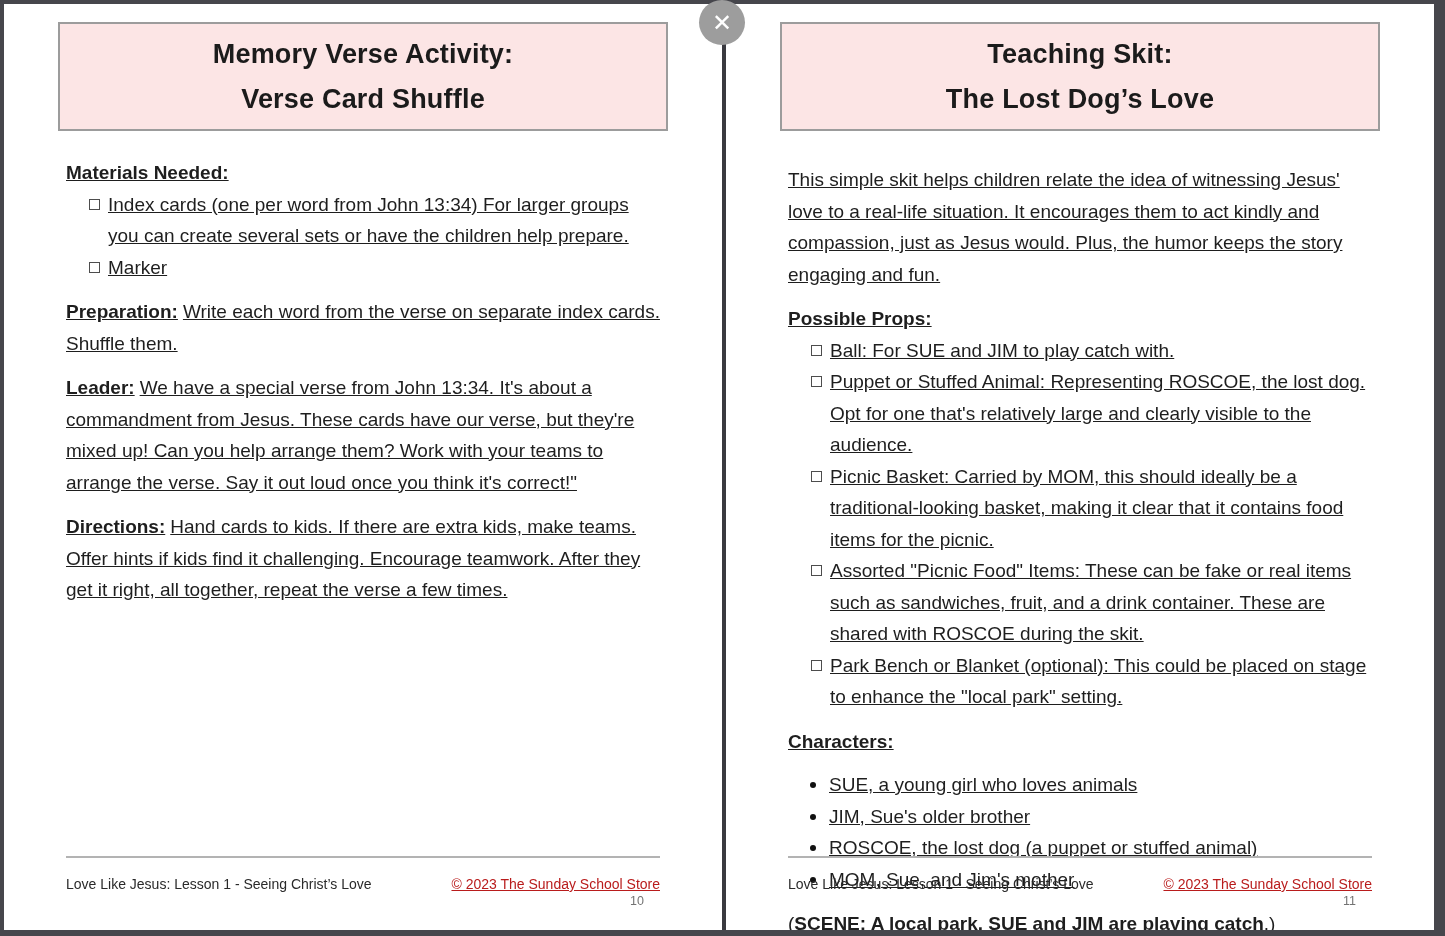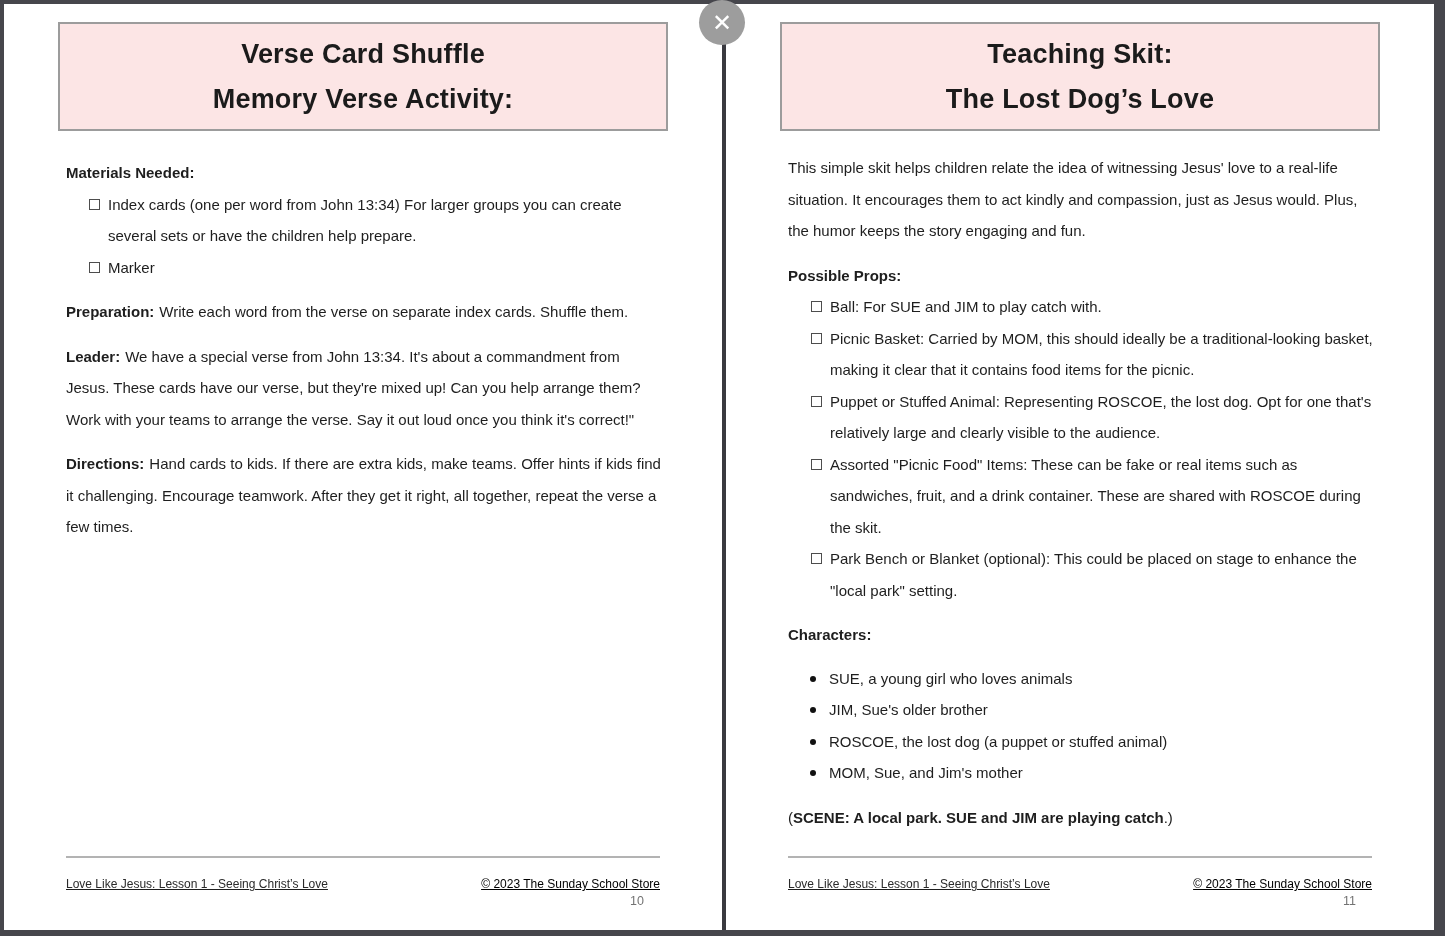--- a/index.html
+++ b/index.html
@@ -35,63 +35,63 @@
   .title-box {
     margin:18px 54px 0; height:109px;
     background:#fce5e5; border:2px solid #9c9c9c;
     display:flex; flex-direction:column; align-items:center; justify-content:center;
     text-align:center;
   }
   .title-line {
     font-size:27px; font-weight:600; line-height:45px; color:#1b1b1b;
     letter-spacing:0.2px;
   }
-  .content { padding:0 60px 0 62px; font-size:15px; line-height:31.5px; }
+  .content { padding:0 60px 0 62px; font-size:19px; line-height:31.5px;text-decoration:underline; }
   .b { font-weight:700; }
   .lbl { font-weight:700; margin-right:5px; }
   .sect-head { margin-top:26px; font-weight:700; }
   .sect-head-tight { margin-top:13px; font-weight:700; }
   .para { margin-top:13px; }
-  .intro { margin-top:21px; }
+  .intro { margin-top:33px; }
   .check-list { list-style:none; margin-top:0; }
   .check-list li { position:relative; padding-left:42px; }
   .checkbox {
     position:absolute; left:23px; top:10px; width:11px; height:11px;
     border:1.6px solid #4d4d4d; background:transparent; display:block;
   }
   .bullet-list { list-style:none; margin-top:12px; }
   .bullet-list li { position:relative; padding-left:41px; }
   .dot {
     position:absolute; left:22px; top:13px; width:6px; height:6px;
     border-radius:50%; background:#111; display:block;
   }
   .page-footer {
     position:absolute; left:62px; right:62px; bottom:22px;
   }
   .footer-rule { border:none; border-top:2px solid #b3b3b3; margin-bottom:17px; }
   .footer-row {
     display:flex; justify-content:space-between; align-items:baseline;
-    font-size:12px; line-height:18px;text-decoration:underline;
+    font-size:14px; line-height:18px;
   }
   .footer-lesson { color:#2a2a2a; }
-  .footer-link { color:#000000; text-decoration:underline; cursor:pointer; }
+  .footer-link { color:#b91c1c; text-decoration:underline; cursor:pointer; }
   .footer-pagenum {
     text-align:right; padding-right:16px; font-size:12.5px; color:#737373;
     margin-top:1px;
   }
 </style>
 </head>
 <body>
 
 <div class="spread">
 
   <div class="page page-left">
     <div class="title-box">
+      <div class="title-line">Memory Verse Activity:</div>
       <div class="title-line">Verse Card Shuffle</div>
-      <div class="title-line">Memory Verse Activity:</div>
     </div>
 
     <div class="content">
       <div class="sect-head">Materials Needed:</div>
 
       <ul class="check-list">
         <li>
           <span class="checkbox"></span>
           <span>Index cards (one per word from John 13:34) For larger groups you can create several sets or have the children help prepare.</span>
         </li>
@@ -137,25 +137,25 @@
 
       <div class="sect-head-tight">Possible Props:</div>
 
       <ul class="check-list">
         <li>
           <span class="checkbox"></span>
           <span>Ball: For SUE and JIM to play catch with.</span>
         </li>
         <li>
           <span class="checkbox"></span>
+          <span>Puppet or Stuffed Animal: Representing ROSCOE, the lost dog. Opt for one that's relatively large and clearly visible to the audience.</span>
+        </li>
+        <li>
+          <span class="checkbox"></span>
           <span>Picnic Basket: Carried by MOM, this should ideally be a traditional-looking basket, making it clear that it contains food items for the picnic.</span>
-        </li>
-        <li>
-          <span class="checkbox"></span>
-          <span>Puppet or Stuffed Animal: Representing ROSCOE, the lost dog. Opt for one that's relatively large and clearly visible to the audience.</span>
         </li>
         <li>
           <span class="checkbox"></span>
           <span>Assorted "Picnic Food" Items: These can be fake or real items such as sandwiches, fruit, and a drink container. These are shared with ROSCOE during the skit.</span>
         </li>
         <li>
           <span class="checkbox"></span>
           <span>Park Bench or Blanket (optional): This could be placed on stage to enhance the "local park" setting.</span>
         </li>
       </ul>

